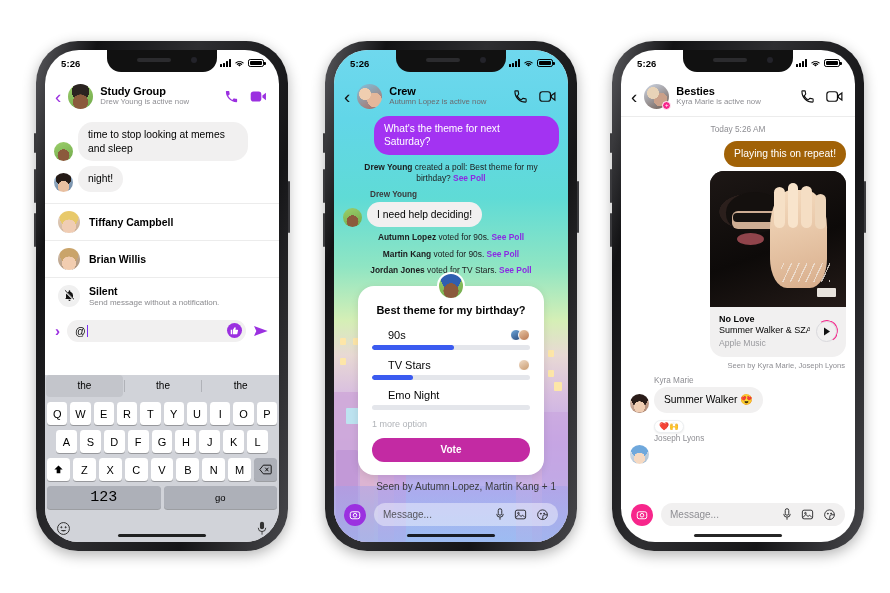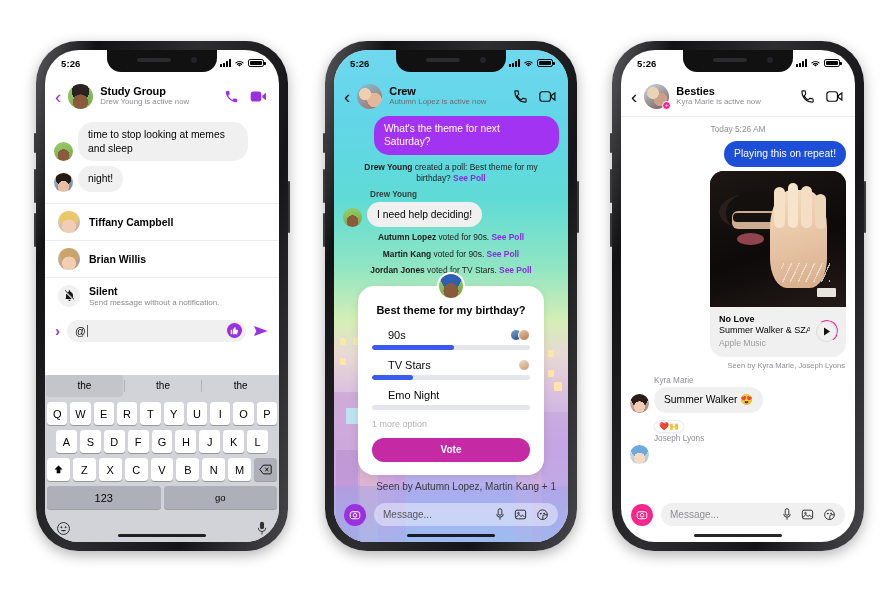--- a/index.html
+++ b/index.html
@@ -86,21 +86,21 @@
   
   .thread { position: absolute; top: 66px; left: 0; right: 0; bottom: 0; }
 
   .msg-row { display: flex; align-items: flex-end; gap: 5px; padding: 0 9px; margin-bottom: 5px; }
   .msg-av { width: 19px; height: 19px; border-radius: 50%; flex: none; overflow: hidden; }
   .bubble {
     max-width: 170px; border-radius: 15px; padding: 6px 10px;
     font-size: 10.3px; line-height: 1.32;
   }
   .b-grey { background: #f1f0f0; color: #000; }
-  .b-blue { background: #1d4ed8; color: #fff; }
+  .b-blue { background: #a16207; color: #fff; }
   .b-purple { background: #a333f2; color: #fff; }
 
   
   .mention-list { position: absolute; left: 0; right: 0; }
   .mention-row {
     display: flex; align-items: center; gap: 9px; padding: 7px 13px;
     border-top: 1px solid #ececec;
   }
   .mention-row .av { width: 22px; height: 22px; border-radius: 50%; overflow: hidden; flex: none; }
   .mention-name { font-size: 10.5px; font-weight: bold; }
@@ -131,21 +131,21 @@
   .krow { display: flex; justify-content: center; gap: 3px; margin-bottom: 5px; padding: 0 2px; }
   .key {
     background: #fff; border-radius: 3.5px; height: 23px; min-width: 19px; flex: 1;
     display: flex; align-items: center; justify-content: center;
     font-size: 11px; color: #000; box-shadow: 0 1px 0 rgba(0,0,0,.28);
   }
   .krow.r2 { padding: 0 11px; }
   .krow.r3 { padding: 0 2px; }
   .key.wide { background: #adb0b8; box-shadow: 0 1px 0 rgba(0,0,0,.25); }
   .key.space { flex: 3.1; }
-  .key.num { flex: 1.2; font-size: 11px; }
+  .key.num { flex: 1.2; font-size: 15px; font-family: Liberation Mono, monospace; }
   .key.go  { flex: 1.2; font-size: 9.5px; }
   .kbbot { height: 28px; display: flex; align-items: center; justify-content: space-between;
     padding: 0 11px; }
 
   
   .bg-gradient {
     position: absolute; inset: 0;
     background: linear-gradient(180deg,#6fd8ee 0%,#62d6e8 14%,#5fdbd6 30%,#8fe5c3 44%,
       #d5efb6 55%,#e8d9d4 62%, #d9bfe0 70%, #c3a8e8 80%, #b6b4f0 90%, #aecdf5 100%);
   }

